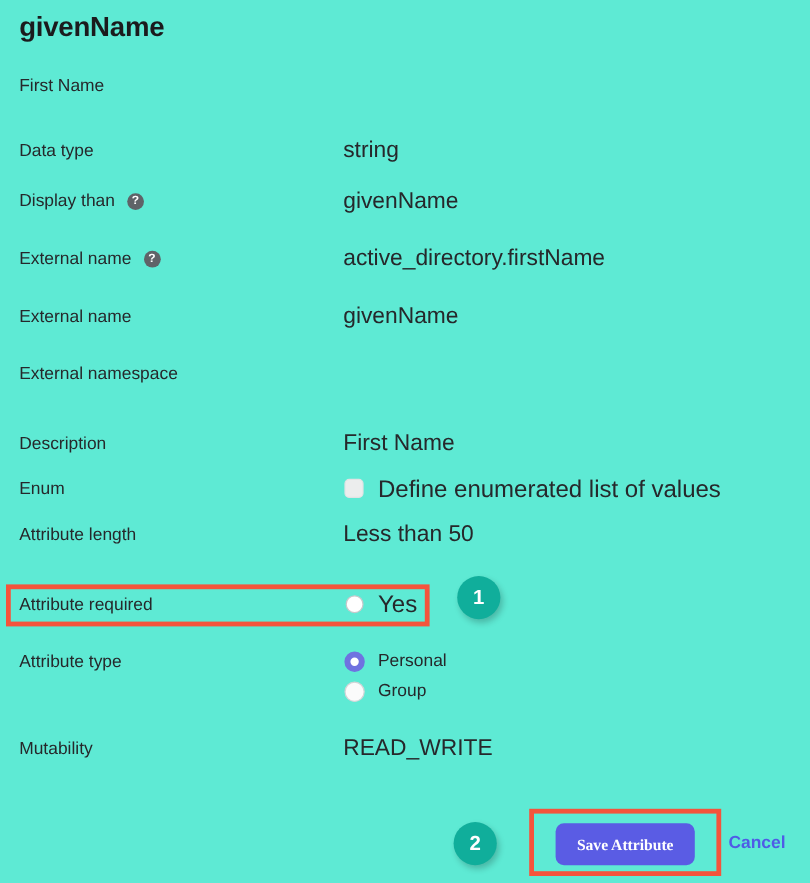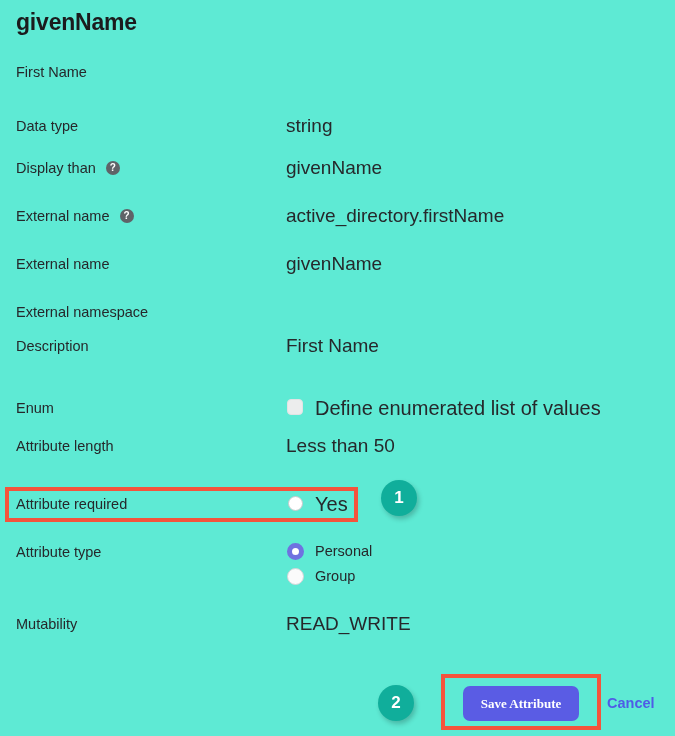--- a/index.html
+++ b/index.html
@@ -225,21 +225,21 @@
   <div class="row" style="top:253px;">
     <div class="label">External name</div>
     <div class="value">givenName</div>
   </div>
 
   <div class="row" style="top:301px;text-align:right;">
     <div class="label">External namespace</div>
     <div class="value"></div>
   </div>
 
-  <div class="row" style="top:335px;">
+  <div class="row" style="top:359px;">
     <div class="label">Description</div>
     <div class="value">First Name</div>
   </div>
 
   <div class="row" style="top:397px;">
     <div class="label">Enum</div>
     <div class="checkbox-square"></div>
     <div class="checkbox-label">Define enumerated list of values</div>
   </div>
 

